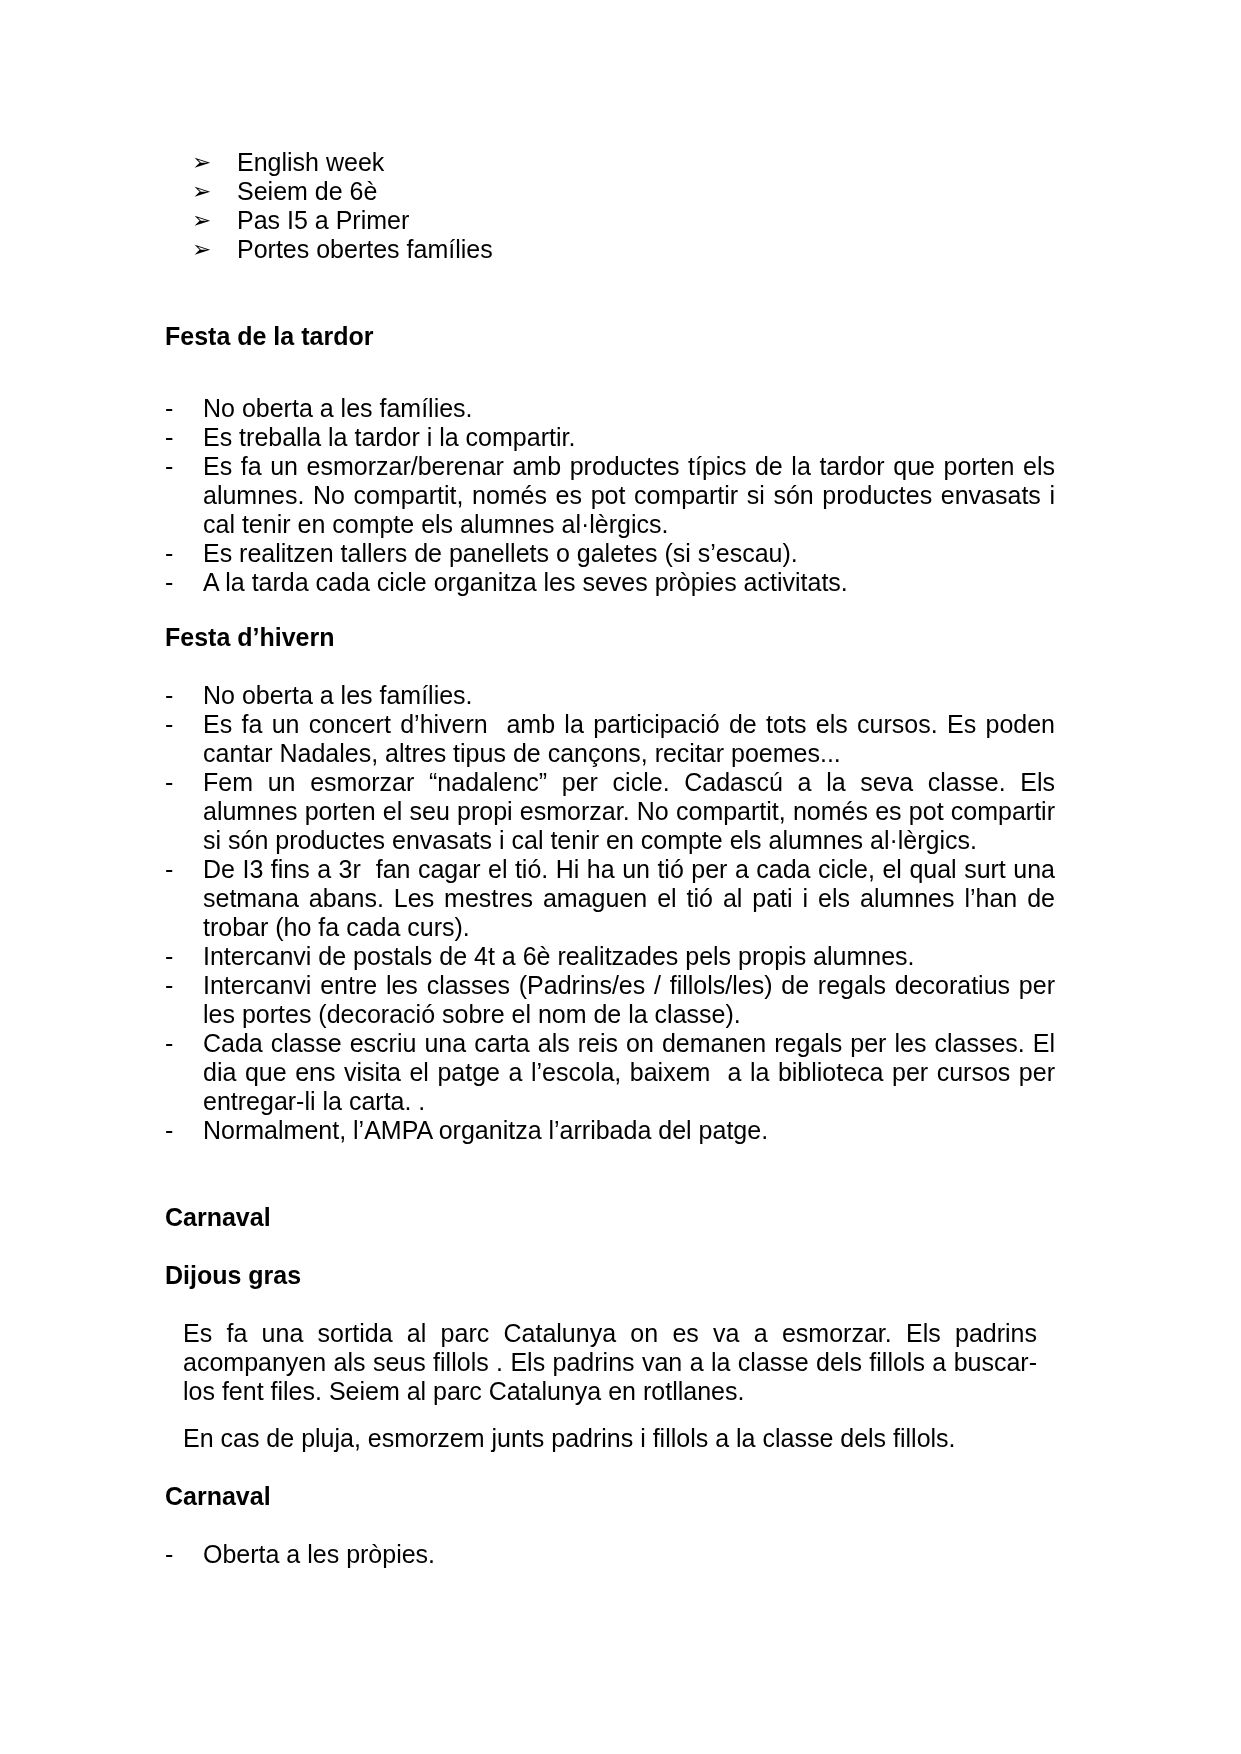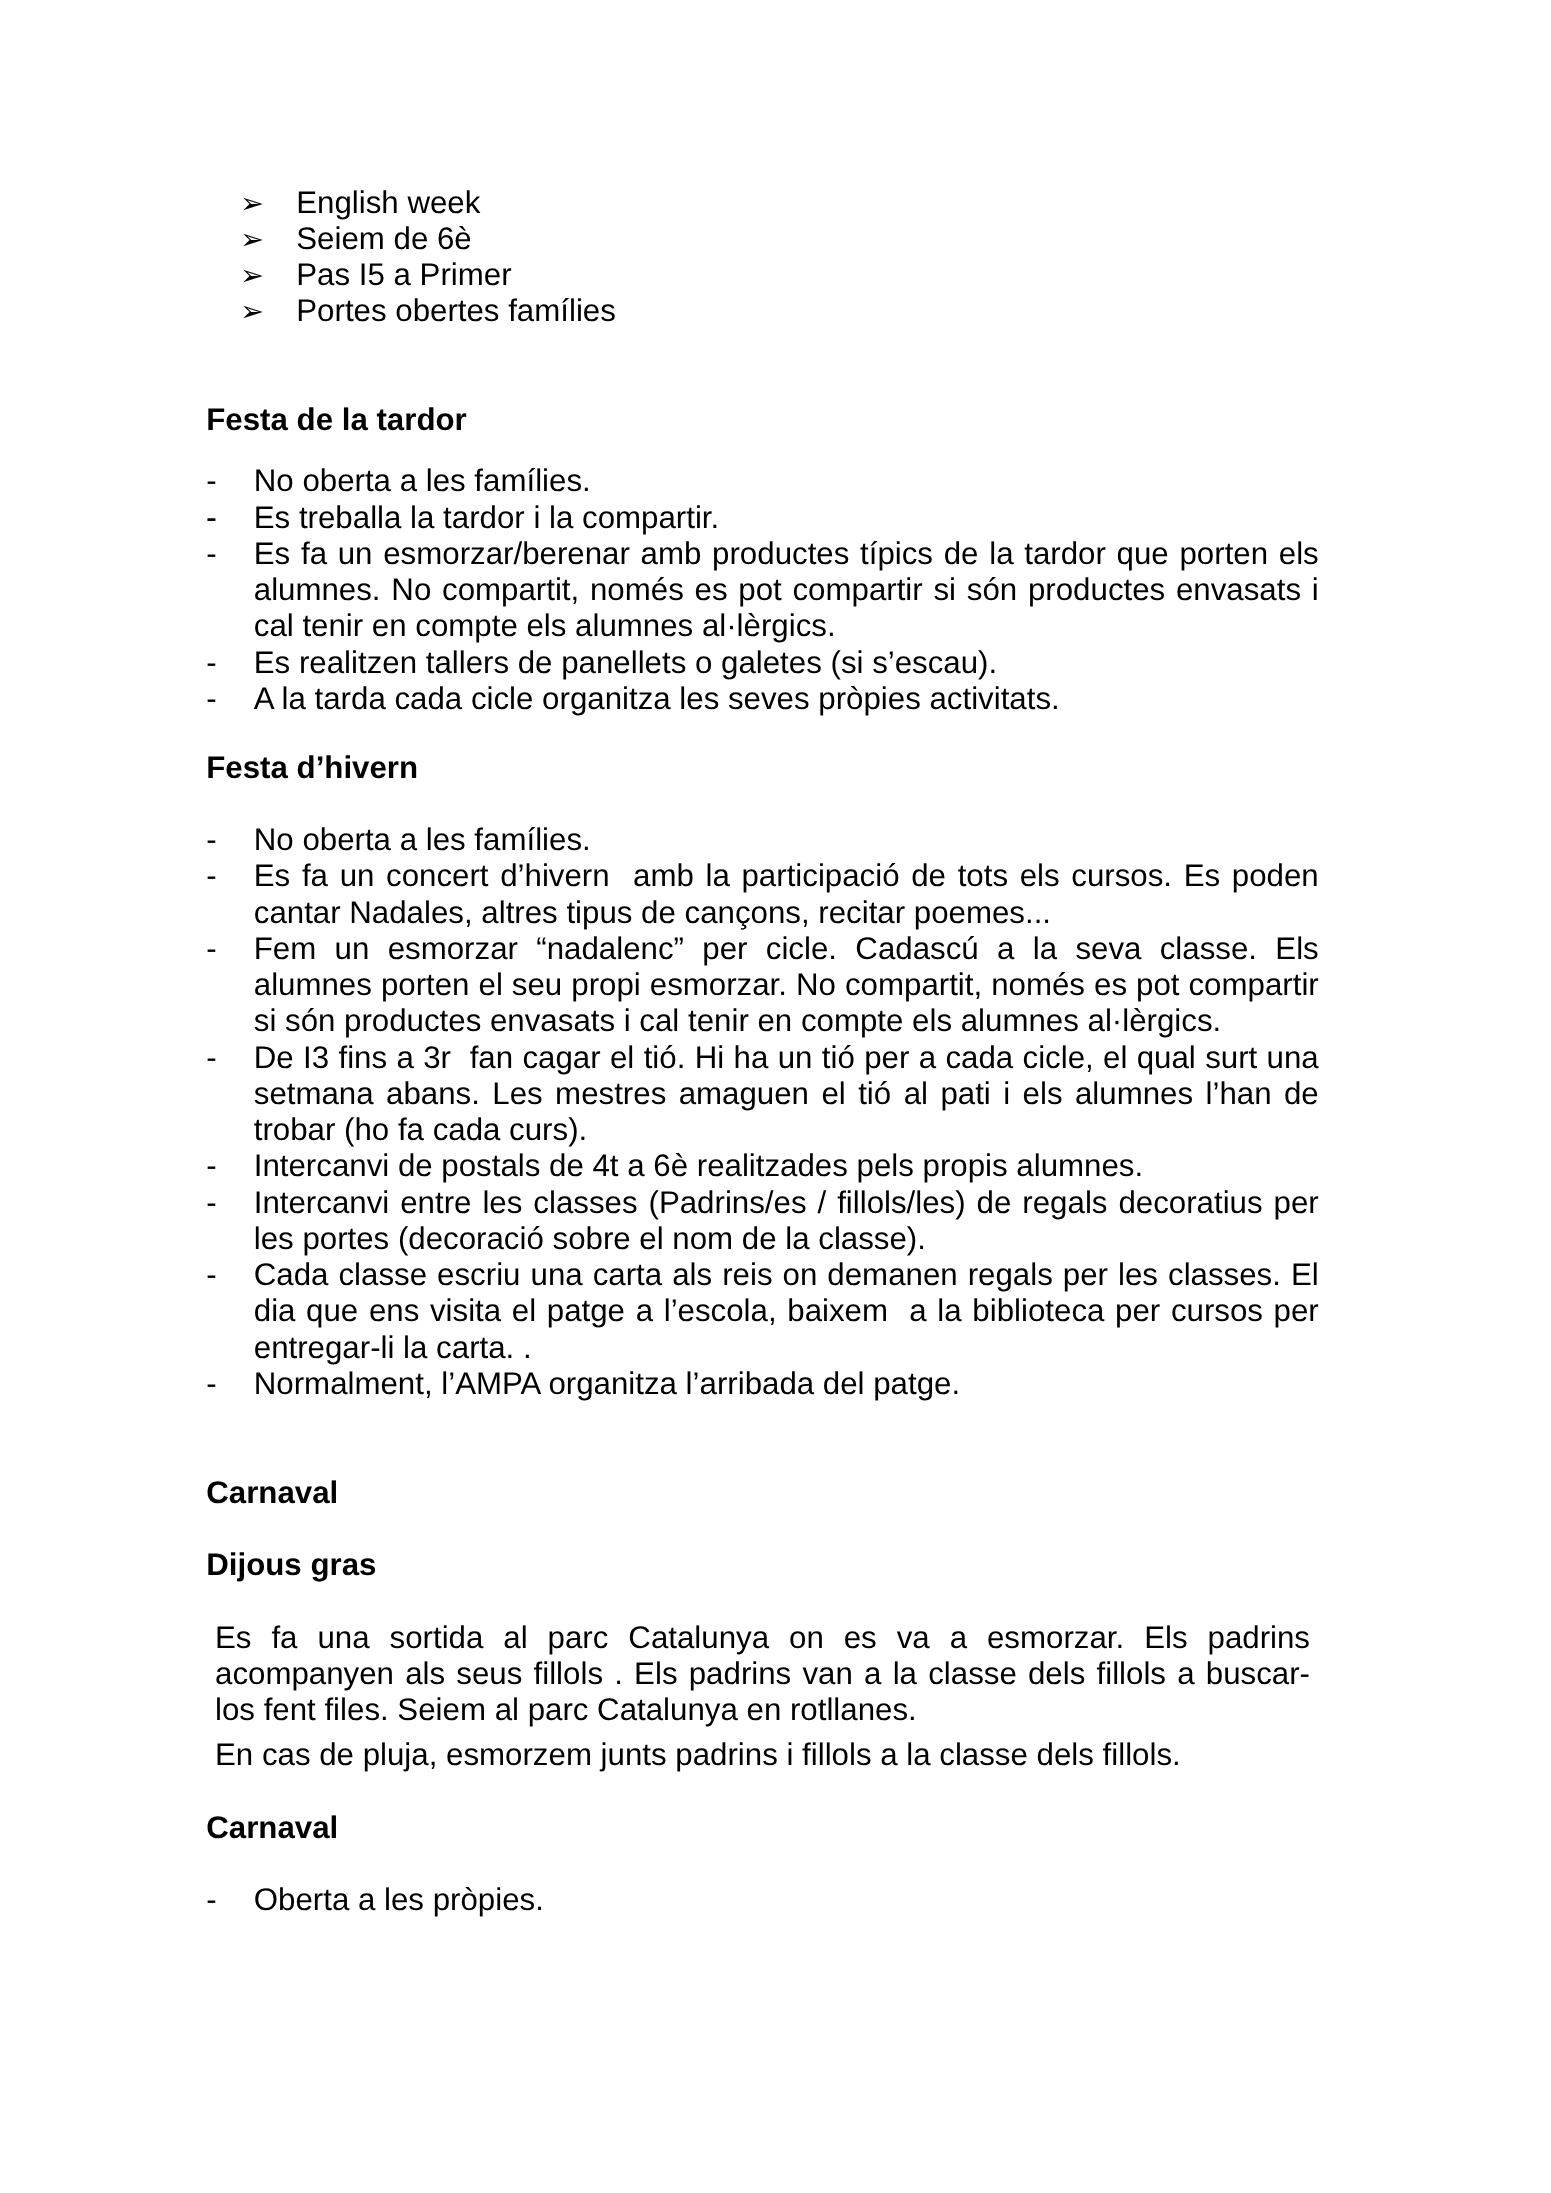--- a/index.html
+++ b/index.html
@@ -37,41 +37,41 @@
     top: 0;
     font-size: 23px;
   }
   
   .heading {
     font-weight: bold;
     font-size: 25px;
     line-height: 29px;
     margin: 0;
   }
-  .h-tardor   { margin: 58px 0 20px 0; }
+  .h-tardor   { margin: 58px 0 43px 0; }
   .h-hivern   { margin: 26px 0 29px 0; }
   .h-carnaval { margin: 58px 0 0 0; }
   .h-dijous   { margin: 29px 0 0 0; }
   .h-carnaval2{ margin: 29px 0 0 0; }
   
   .dash-item {
     position: relative;
     padding-left: 38px;
     text-align: justify;
   }
   .dash-glyph {
     position: absolute;
     left: 0;
     top: 0;
   }
   .item-text { white-space: pre-wrap; }
   
   .para-block { margin-top: 29px; }
   .para {
-    margin: 7px;
+    margin: 18px;
     text-align: justify;
     white-space: pre-wrap;
   }
   .final-list { margin-top: 29px; }
 </style>
 </head>
 <body>
 
 <div class="page">
 

